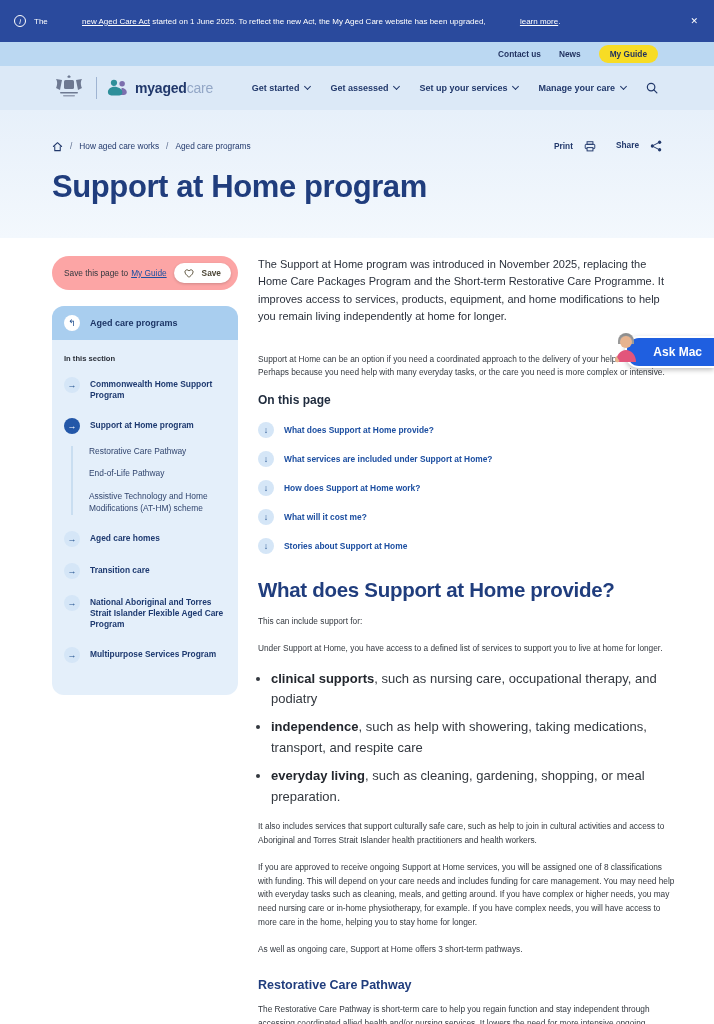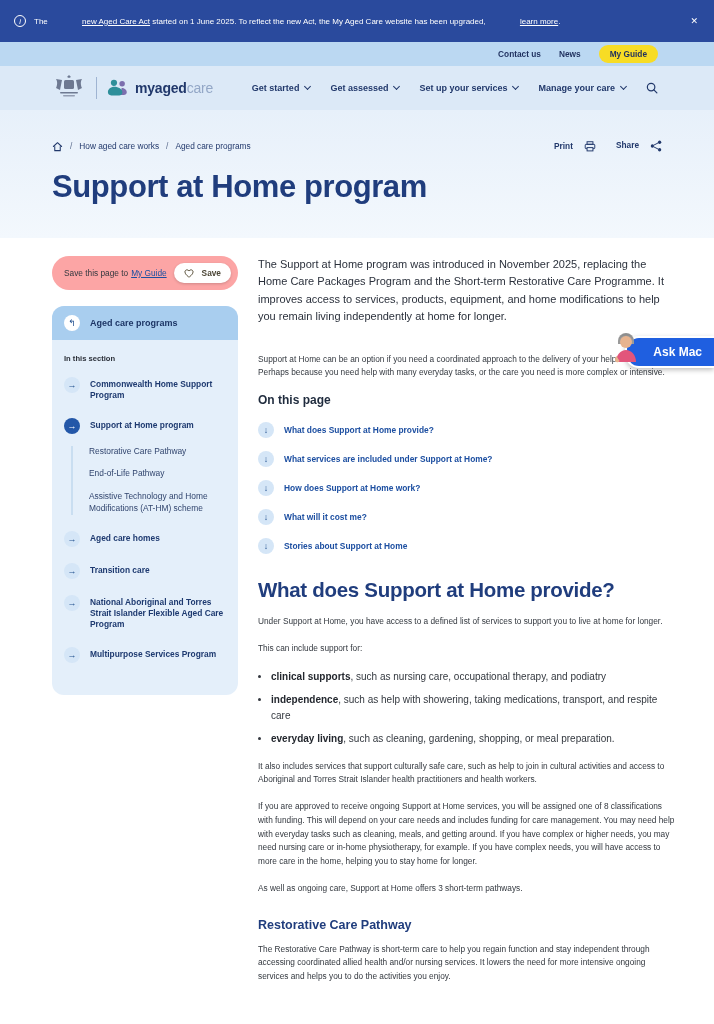--- a/index.html
+++ b/index.html
@@ -60,21 +60,21 @@
   .subitems { margin:-4px 0 16px 7px; border-left:2px solid #C9DEF1; padding-left:16px; }
   .subitems .sub { font-size:8.4px; color:#31456E; line-height:1.4; margin-bottom:11px; cursor:pointer; }
   
   .intro { font-size:11px; line-height:1.58; color:#2B313C; margin-bottom:27px; }
   .p { font-size:8.3px; line-height:1.66; margin-bottom:13px; color:#33383F; }
   .onpage { font-size:12px; font-weight:700; color:#1F2B3D; margin:8px 0 15px; }
   .toc-item { display:flex; align-items:center; gap:10px; margin-bottom:13px; font-size:8.4px; font-weight:700; color:#1D4FA1; cursor:pointer; }
   h2 { font-size:20.5px; font-weight:700; color:#203D7D; letter-spacing:-0.3px; margin:24px 0 13px; }
   h3 { font-size:12.5px; font-weight:700; color:#203D7D; margin:22px 0 11px; }
   ul.bullets { margin:0 0 13px 13px; }
-  ul.bullets li { font-size:10px; line-height:1.6; margin-bottom:7px; }
+  ul.bullets li { font-size:13px; line-height:1.6; margin-bottom:7px; }
   ul.bullets b { color:#23272E; }
   
   .askmac { position:absolute; top:336px; right:0; z-index:20; cursor:pointer; }
   .askmac .pill { background:#1F5FE0; border:2px solid #fff; border-right:none; border-radius:14px 0 0 14px; box-shadow:0 2px 5px rgba(0,0,0,.25); color:#fff; font-weight:700; font-size:12px; padding:7px 12px 7px 26px; }
   .askmac .avatar { position:absolute; left:-12px; top:-5px; }
   svg { display:block; }
 </style>
 </head>
 <body>
 
@@ -255,22 +255,22 @@
     <div class="toc-item">
       <span class="circ">↓</span>
       <span>What will it cost me?</span>
     </div>
     <div class="toc-item">
       <span class="circ">↓</span>
       <span>Stories about Support at Home</span>
     </div>
 
     <h2>What does Support at Home provide?</h2>
+    <p class="p">This can include support for:</p>
     <p class="p">Under Support at Home, you have access to a defined list of services to support you to live at home for longer.</p>
-    <p class="p">This can include support for:</p>
 
     <ul class="bullets">
       <li><b>clinical supports</b><span>, such as nursing care, occupational therapy, and podiatry</span></li>
       <li><b>independence</b><span>, such as help with showering, taking medications, transport, and respite care</span></li>
       <li><b>everyday living</b><span>, such as cleaning, gardening, shopping, or meal preparation.</span></li>
     </ul>
 
     <p class="p">It also includes services that support culturally safe care, such as help to join in cultural activities and access to Aboriginal and Torres Strait Islander health practitioners and health workers.</p>
 
     <p class="p">If you are approved to receive ongoing Support at Home services, you will be assigned one of 8 classifications with funding. This will depend on your care needs and includes funding for care management. You may need help with everyday tasks such as cleaning, meals, and getting around. If you have complex or higher needs, you may need nursing care or in-home physiotherapy, for example. If you have complex needs, you will have access to more care in the home, helping you to stay home for longer.</p>

